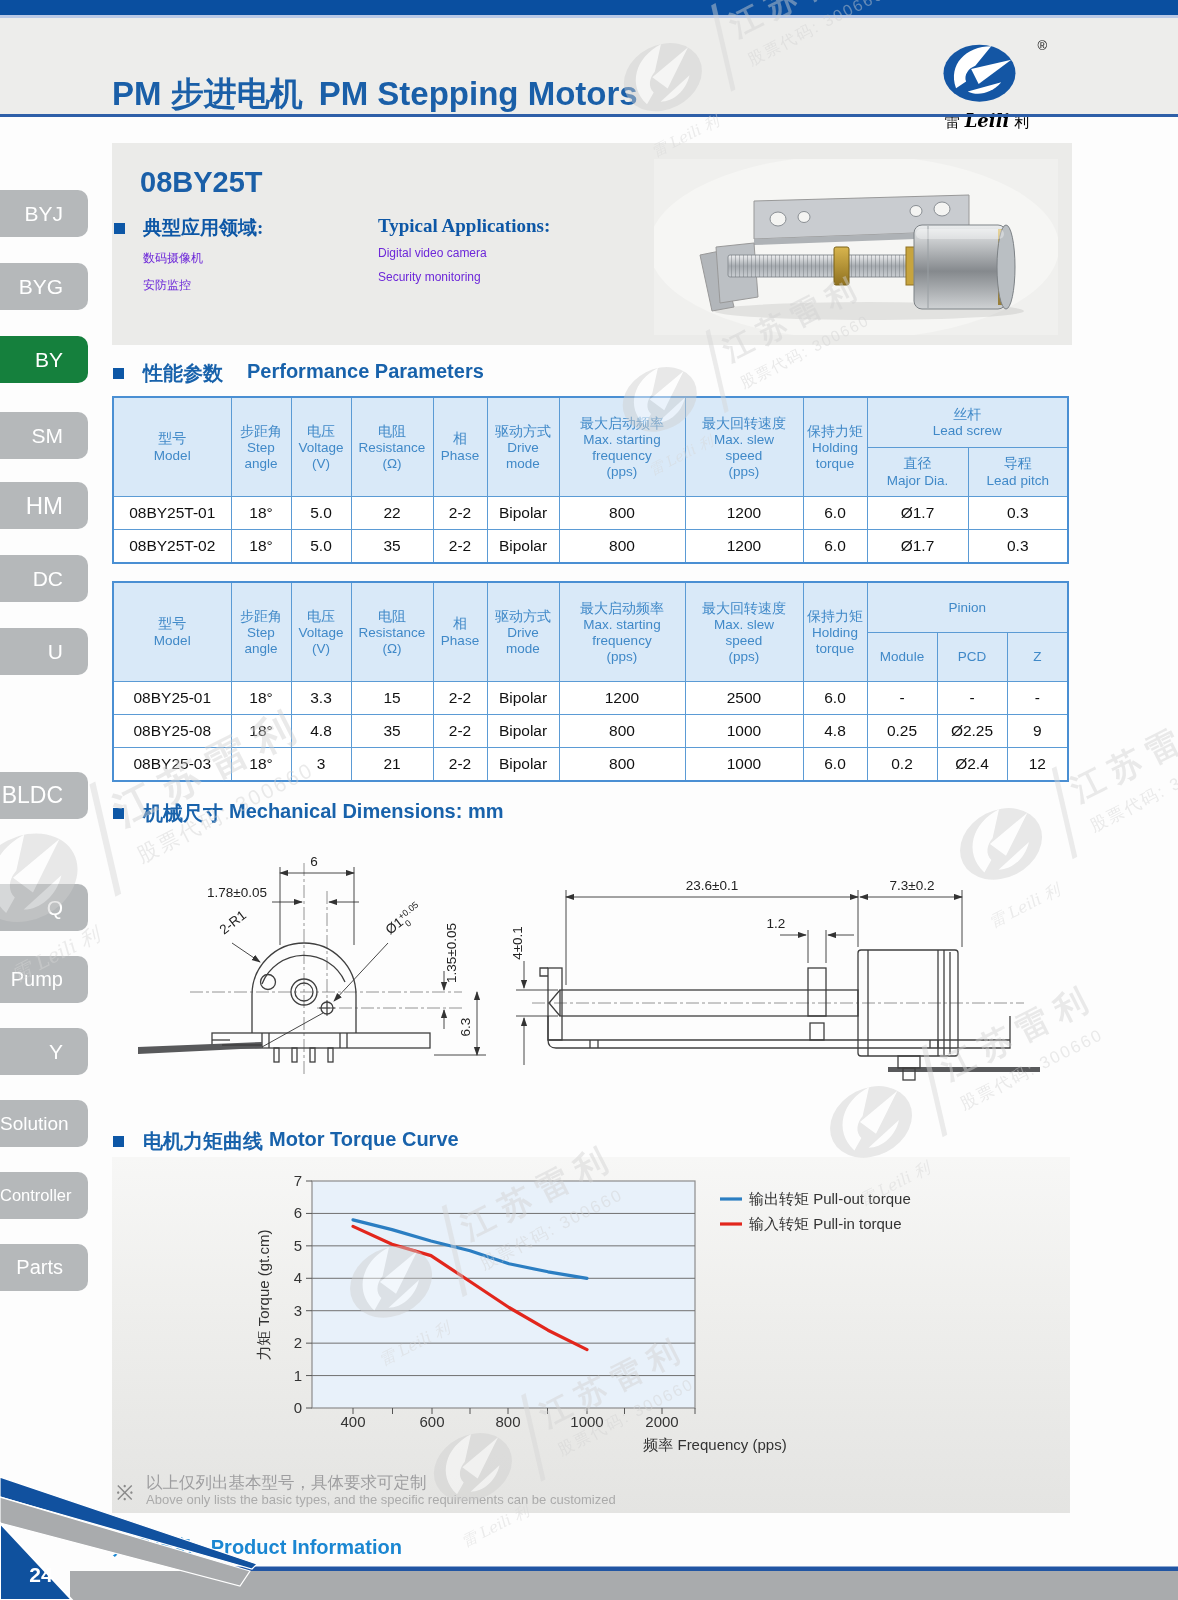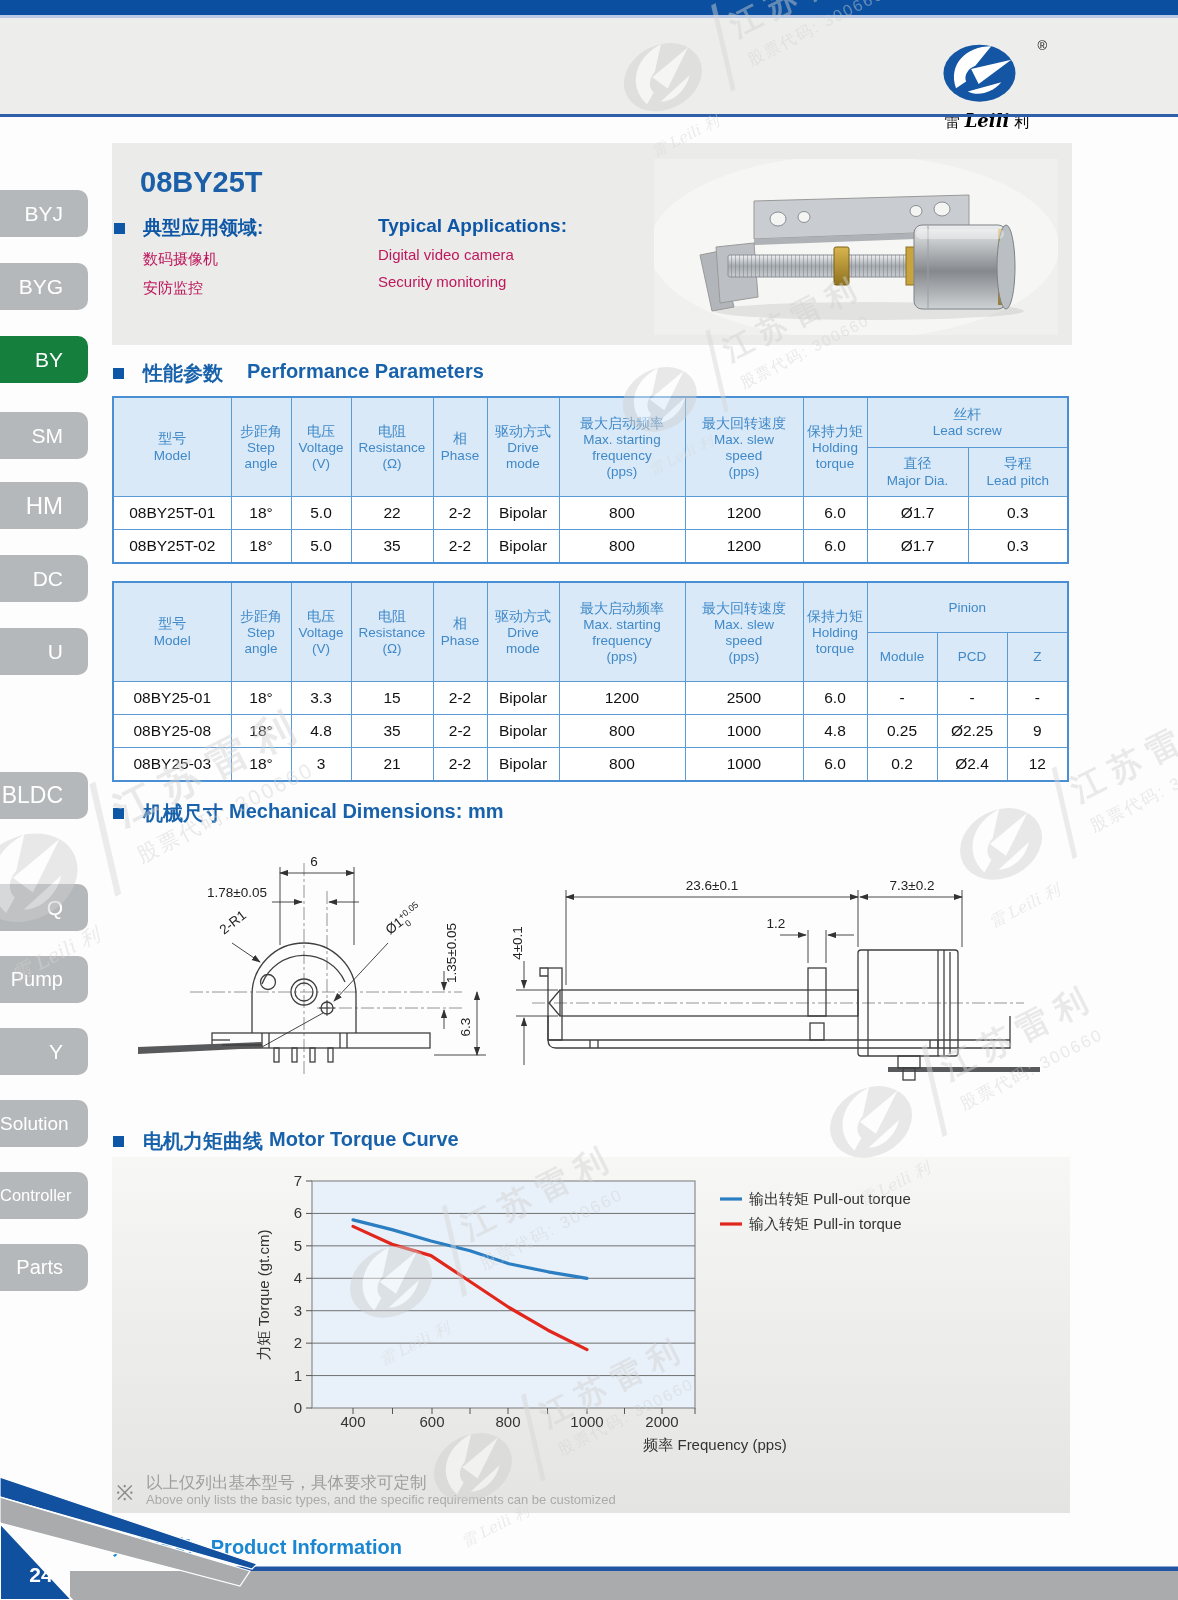--- a/index.html
+++ b/index.html
@@ -26,22 +26,22 @@
   .sec-head{position:absolute;white-space:nowrap;}
   .sec-head .bullet{position:absolute;left:0;top:4px;width:11px;height:11px;background:#0d57a6;}
   .sec-head .cn{position:absolute;left:30px;top:-4px;font-size:20px;font-weight:bold;color:#1862ab;}
   .sec-head .en{font-size:20px;font-weight:bold;color:#1862ab;position:absolute;top:-4px;white-space:nowrap;}
   
   .panel1{position:absolute;left:112px;top:143px;width:960px;height:202px;background:#ebebe9;}
   .model-title{position:absolute;left:17px;top:12px;font-size:29px;font-weight:600;color:#1a5fa8;}
   .apps-bullet{position:absolute;left:2px;top:80px;width:11px;height:11px;background:#0d57a6;}
   .apps-cn{position:absolute;left:31px;top:72px;}
   .apps-en{position:absolute;left:266px;top:72px;}
-  .apps-head{font-size:19px;font-weight:bold;color:#0d57a6;margin-bottom:9px;}
-  .apps-item{font-size:15px;color:#be185d;margin-bottom:10px;}
+  .apps-head{font-size:19px;font-weight:bold;color:#0d57a6;margin-bottom:9px;font-family:Liberation Serif, serif;}
+  .apps-item{font-size:12px;color:#6d28d9;margin-bottom:10px;}
   .photo{position:absolute;left:542px;top:16px;}
   
   table.perf{position:absolute;left:112px;border-collapse:collapse;table-layout:fixed;background:#fff;
              border:2px solid #4a8fd3;}
   table.perf th,table.perf td{border:1px solid #5b9bd5;padding:0 2px;text-align:center;vertical-align:middle;}
   table.perf th{background:#d9e9f8;color:#4089c8;font-weight:normal;}
   table.perf .hcn{display:block;font-size:14px;line-height:1.25;}
   table.perf .hen{display:block;font-size:13.5px;line-height:1.15;white-space:pre-line;}
   table.perf thead tr:first-child th{height:49px;}
   table.perf thead tr:last-child th{height:48px;}
@@ -91,20 +91,23 @@
       <path d="M10,0 L0,3.5 L10,7 Z" fill="#333"></path>
     </marker>
   </defs>
 </svg>
 
 <div class="page">
 
   <div class="topbar"></div>
   <div class="topbar-accent"></div>
   <header class="header">
+    <h1 class="page-title" style="margin:0;">
+      <span class="t-cn">PM 步进电机</span><span class="t-en">PM Stepping Motors</span>
+    </h1>
     <div class="logo">
       <svg class="mark" viewBox="0 0 110 86">
           <use href="#lg"></use>
         </svg>
       <span class="reg">®</span>
       <div class="logo-text">
         <span class="cn">雷</span><span class="script">Leili</span><span class="cn">利</span>
       </div>
     </div>
   </header>

